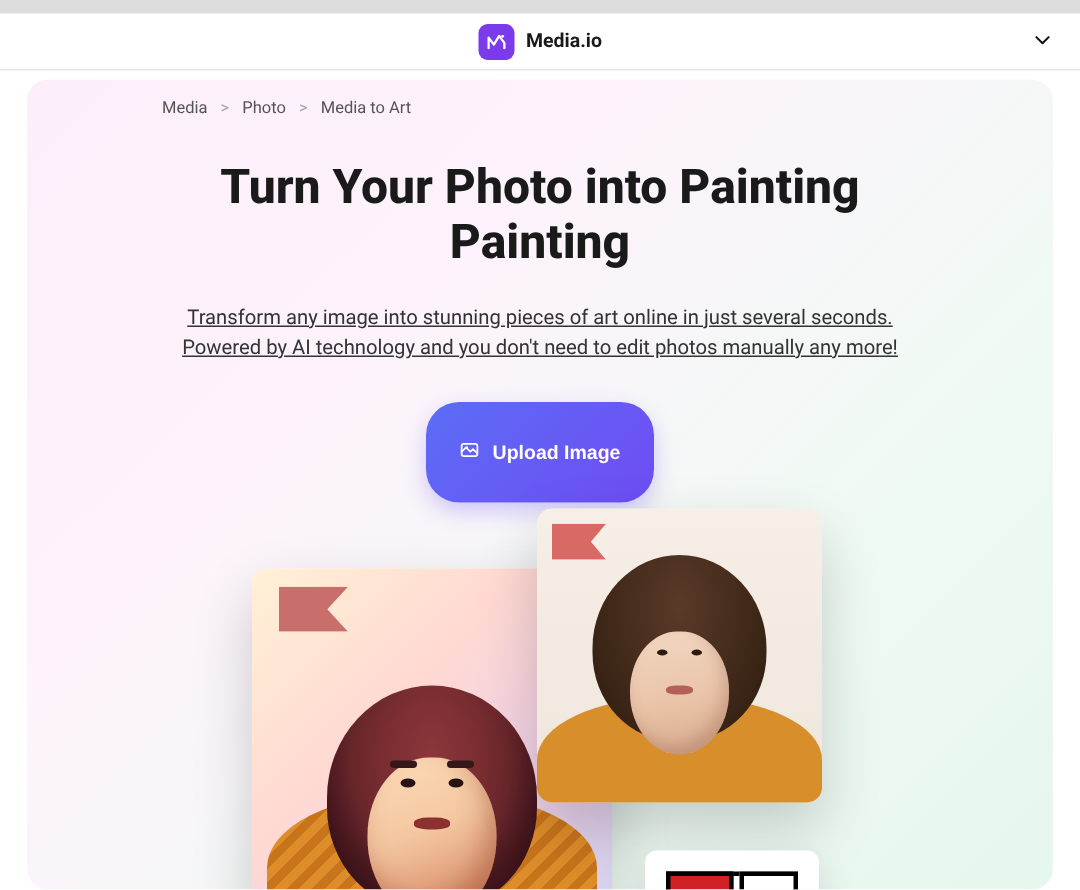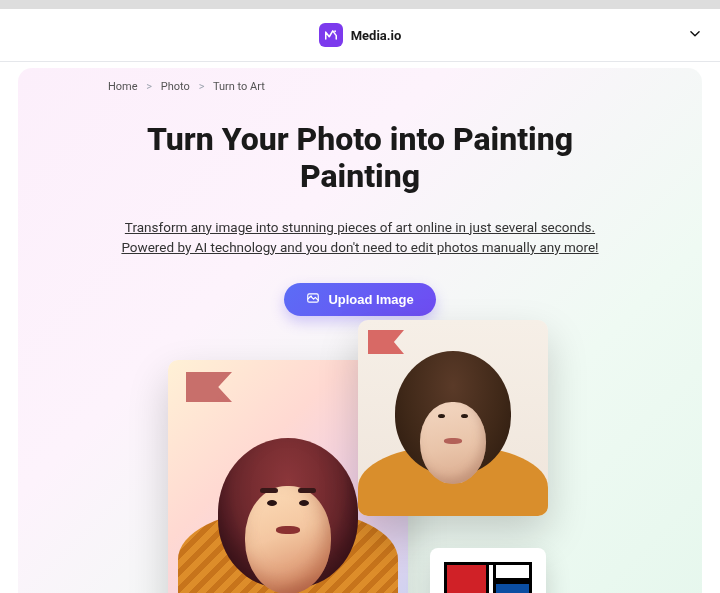--- a/index.html
+++ b/index.html
@@ -2,21 +2,21 @@
 <html><head>
 <meta charset="utf-8">
 <style>
   * { box-sizing: border-box; margin: 0; padding: 0; }
   html, body { width: 720px; height: 593px; font-family: -apple-system, BlinkMacSystemFont, "Segoe UI", Roboto, Arial, sans-serif; color: #1a1a1a; }
   body { background: #fff; overflow: hidden; }
 
   .topstrip { height: 9px; background: #1d1d1d; opacity: 0.15; }
 
   .header {
-    height: 53px; border-bottom: 1px solid #e5e7eb; display: flex; align-items: center; justify-content: center; position: relative;
+    height: 38px; border-bottom: 1px solid #e5e7eb; display: flex; align-items: center; justify-content: center; position: relative;
   }
   .brand { display: flex; align-items: center; gap: 8px; }
   .brand-logo {
     width: 24px; height: 24px; border-radius: 6px; background: #7c3aed; position: relative;
     display: flex; align-items: center; justify-content: center;
   }
   .brand-logo svg { width: 14px; height: 14px; }
   .brand-name { font-size: 13px; font-weight: 700; }
   .chevron { position: absolute; right: 18px; top: 50%; transform: translateY(-50%); }
 
@@ -31,21 +31,21 @@
   .breadcrumb a { color: #545454; text-decoration: none; }
   .sep { margin: 0 6px; color: #9ca3af; }
 
   .hero-inner { text-align: center; padding-top: 28px; }
   h1.title { font-size: 32px; font-weight: 800; line-height: 1.15; text-align: center; }
   .subtitle { font-size: 13.5px; color: #333; margin-top: 22px; line-height: 1.5; text-decoration: underline; }
 
   .upload-btn {
     margin-top: 26px; display: inline-flex; align-items: center; gap: 8px;
     background: linear-gradient(135deg, #5b6df6 0%, #6f4cf2 100%);
-    color: #fff; font-weight: 700; font-size: 13px; padding: 8px 22px;
+    color: #fff; font-weight: 700; font-size: 13px; padding: 25px 22px;
     border-radius: 22px; border: none; cursor: pointer; box-shadow: 0 6px 14px rgba(100,80,240,0.28);
   }
   .upload-btn svg { width: 14px; height: 14px; }
 
   .gallery { position: relative; height: 320px; margin-top: 24px; }
 
   .img-card {
     position: absolute; border-radius: 10px; box-shadow: 0 18px 40px rgba(0,0,0,0.18);
     overflow: hidden; background: #fff;
   }
@@ -153,25 +153,25 @@
     <svg width="14" height="14" viewBox="0 0 24 24" fill="none">
         <path d="M5 9l7 7 7-7" stroke="#111" stroke-width="2.4" stroke-linecap="round" stroke-linejoin="round"></path>
       </svg>
   </span>
 </header>
 
 <div class="hero-wrap">
   <section class="hero">
 
     <nav class="breadcrumb">
-      <a href="#">Home</a>
+      <a href="#">Media</a>
       <span class="sep">&gt;</span>
       <a href="#">Photo</a>
       <span class="sep">&gt;</span>
-      <span>Turn to Art</span>
+      <span>Media to Art</span>
     </nav>
 
     <div class="hero-inner">
       <h1 class="title">
         <span>Turn Your Photo into Painting</span><br>
         <span>Painting</span>
       </h1>
       <p class="subtitle">
         <span>Transform any image into stunning pieces of art online in just several seconds.</span><br>
         <span>Powered by AI technology and you don't need to edit photos manually any more!</span>

